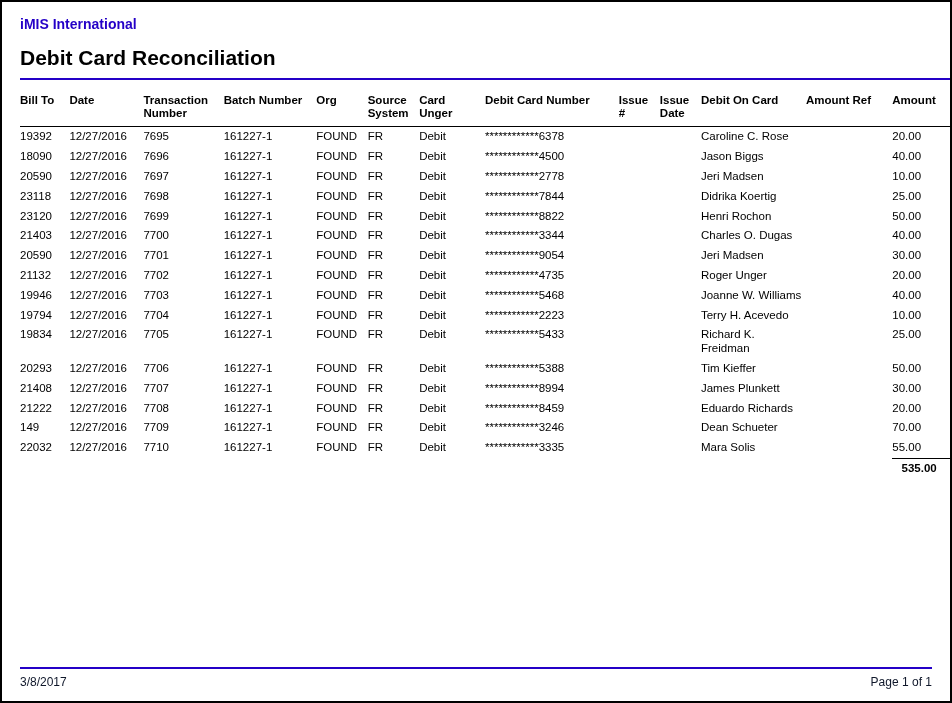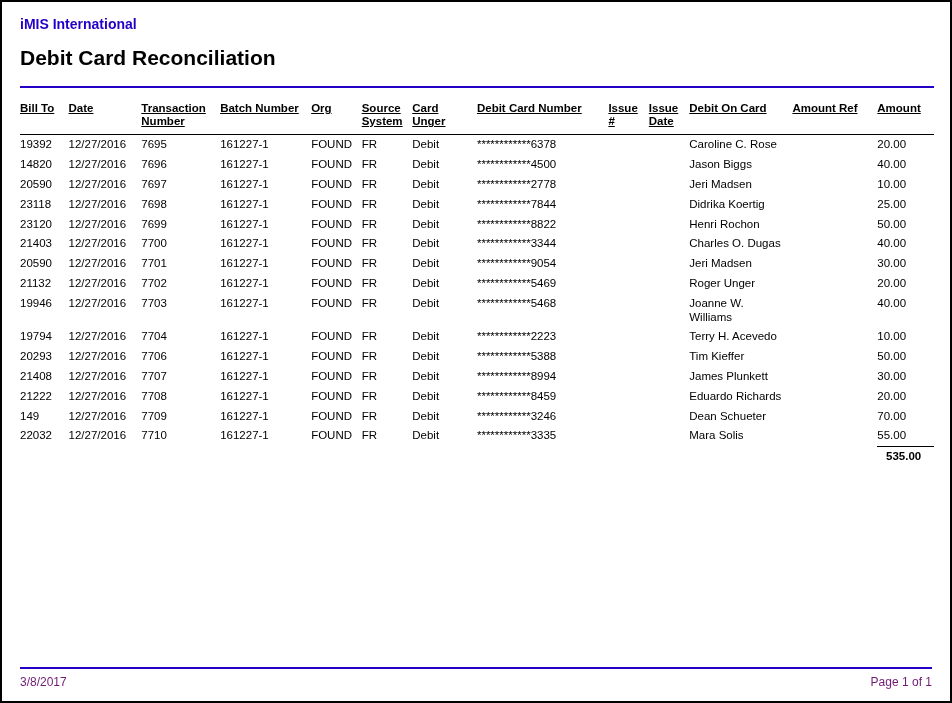--- a/index.html
+++ b/index.html
@@ -9,54 +9,53 @@
     background: #fff;
     font-family: Arial, Helvetica, sans-serif;
   }
   .page-frame {
     width: 952px;
     height: 703px;
     margin: 0 auto;
     background: #fff;
     border: 2px solid #000;
     position: relative;
-    padding: 14px 16px 0 18px;
+    padding: 14px 0 0 18px;
   }
   .org-name {
     color: #2400c7;
     font-weight: bold;
     font-size: 14px;
     margin-bottom: 14px;
   }
   .report-title {
     font-size: 21px;
     font-weight: bold;
     color: #000;
-    margin-bottom: 16px;
+    margin-bottom: 8px;
   }
   .title-rule {
     border: none;
     border-top: 2px solid #2400c7;
     margin: 0 0 10px 0;
   }
   table.report {
     width: 100%;
     border-collapse: collapse;
     font-size: 11.5px;
     color: #000;
     table-layout: fixed;
   }
   table.report th {
     text-align: left;
     font-weight: bold;
     vertical-align: top;
     padding: 4px 4px 6px 0;
     border-bottom: 1.5px solid #000;
     line-height: 1.15;
-    text-decoration: underline;
   }
   table.report th.right, table.report td.right { text-align: left; }
   table.report td {
     padding: 3px 4px 3px 0;
     vertical-align: top;
     line-height: 1.2;
   }
   .total-cell {
     border-top: 1.5px solid #000;
     font-weight: bold;
@@ -85,21 +84,21 @@
   }
   .footer-rule {
     border: none;
     border-top: 2px solid #2400c7;
     margin: 0 0 6px 0;
   }
   .footer-row {
     display: flex;
     justify-content: space-between;
     font-size: 12px;
-    color: #701a75;
+    color: #0f172a;
   }
 </style>
 </head>
 <body>
 
 <div class="page-frame">
 
   <div class="org-name">iMIS International</div>
   <div class="report-title">Debit Card Reconciliation</div>
   <hr class="title-rule">
@@ -147,21 +146,21 @@
           <td>FR</td>
           <td>Debit</td>
           <td>************6378</td>
           <td></td>
           <td></td>
           <td>Caroline C. Rose</td>
           <td></td>
           <td class="right">20.00</td>
         </tr>
         <tr>
-          <td>14820</td>
+          <td>18090</td>
           <td>12/27/2016</td>
           <td>7696</td>
           <td>161227-1</td>
           <td>FOUND</td>
           <td>FR</td>
           <td>Debit</td>
           <td>************4500</td>
           <td></td>
           <td></td>
           <td>Jason Biggs</td>
@@ -244,21 +243,21 @@
           <td class="right">30.00</td>
         </tr>
         <tr>
           <td>21132</td>
           <td>12/27/2016</td>
           <td>7702</td>
           <td>161227-1</td>
           <td>FOUND</td>
           <td>FR</td>
           <td>Debit</td>
-          <td>************5469</td>
+          <td>************4735</td>
           <td></td>
           <td></td>
           <td>Roger Unger</td>
           <td></td>
           <td class="right">20.00</td>
         </tr>
         <tr>
           <td>19946</td>
           <td>12/27/2016</td>
           <td>7703</td>
@@ -280,20 +279,35 @@
           <td>161227-1</td>
           <td>FOUND</td>
           <td>FR</td>
           <td>Debit</td>
           <td>************2223</td>
           <td></td>
           <td></td>
           <td>Terry H. Acevedo</td>
           <td></td>
           <td class="right">10.00</td>
+        </tr>
+        <tr>
+          <td>19834</td>
+          <td>12/27/2016</td>
+          <td>7705</td>
+          <td>161227-1</td>
+          <td>FOUND</td>
+          <td>FR</td>
+          <td>Debit</td>
+          <td>************5433</td>
+          <td></td>
+          <td></td>
+          <td>Richard K. Freidman</td>
+          <td></td>
+          <td class="right">25.00</td>
         </tr>
         <tr>
           <td>20293</td>
           <td>12/27/2016</td>
           <td>7706</td>
           <td>161227-1</td>
           <td>FOUND</td>
           <td>FR</td>
           <td>Debit</td>
           <td>************5388</td>

